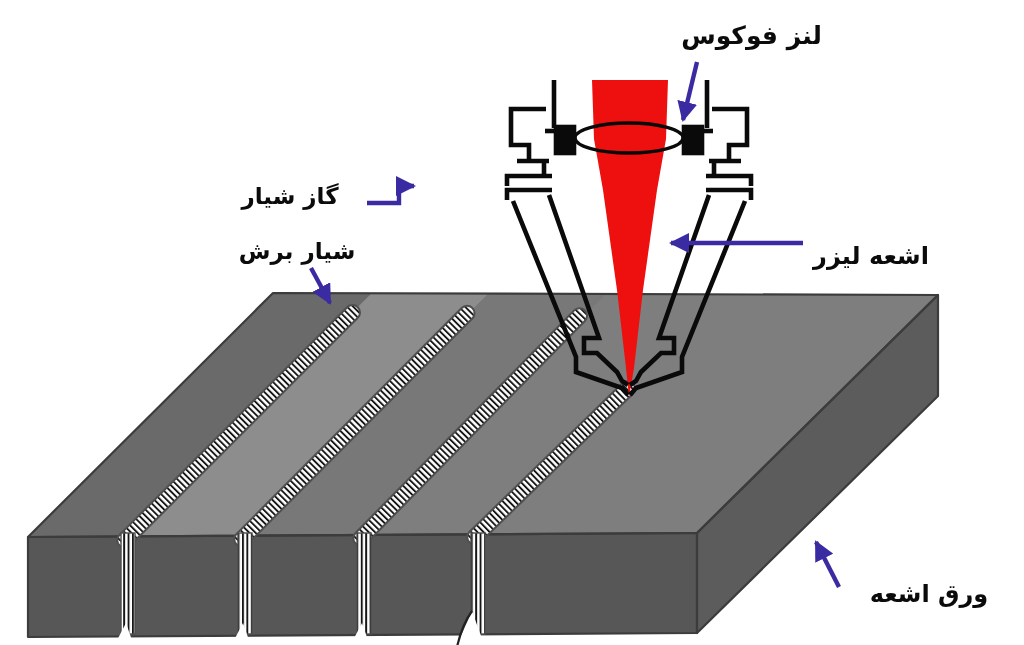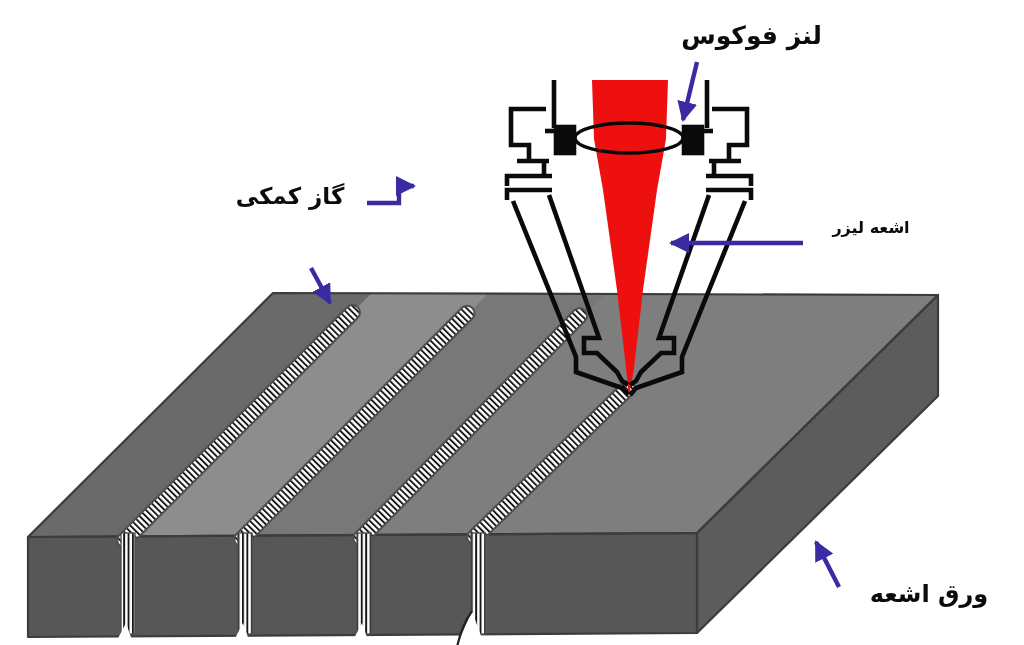--- a/index.html
+++ b/index.html
@@ -27,21 +27,21 @@
   .stage svg{position:absolute;left:0;top:0;}
   .lbl{
     position:absolute;direction:rtl;text-align:center;
     font-weight:bold;color:var(--label-color);
     font-family:"DejaVu Sans",sans-serif;
     white-space:nowrap;line-height:1.1;
   }
   .lbl-focus  {left:664px;top:22px; width:175px;font-size:25px;}
   .lbl-gas    {left:228px;top:184px;width:124px;font-size:23px;}
   .lbl-groove {left:236px;top:239px;width:122px;font-size:23px;}
-  .lbl-beam   {left:800px;top:219px;width:142px;font-size:16px;}
+  .lbl-beam   {left:800px;top:243px;width:142px;font-size:24px;}
   .lbl-sheet  {left:848px;top:581px;width:162px;font-size:24px;}
 </style>
 </head>
 <body>
 
 <div class="stage">
 
   <svg width="1024" height="645" viewBox="0 0 1024 645">
     <defs>
 
@@ -132,16 +132,17 @@
     <g style="stroke:var(--arrow-purple);fill:none" stroke-width="4.4">
       <path d="M 697,62 L 683,120" marker-end="url(#ah)"></path>
       <path d="M 367,203 L 399,203 L 399,186 L 414,186" marker-end="url(#ah)"></path>
       <path d="M 311,268 L 330,303" marker-end="url(#ah)"></path>
       <path d="M 803,243 L 671,243" marker-end="url(#ah)"></path>
       <path d="M 839,587 L 816,542" marker-end="url(#ah)"></path>
     </g>
   </svg>
 
   <div class="lbl lbl-focus" dir="rtl">لنز فوکوس</div>
-  <div class="lbl lbl-gas" dir="rtl">گاز کمکی</div>
+  <div class="lbl lbl-gas" dir="rtl">گاز شیار</div>
+  <div class="lbl lbl-groove" dir="rtl">شیار برش</div>
   <div class="lbl lbl-beam" dir="rtl">اشعه لیزر</div>
   <div class="lbl lbl-sheet" dir="rtl">ورق اشعه</div>
 </div>
 
 </body></html>

